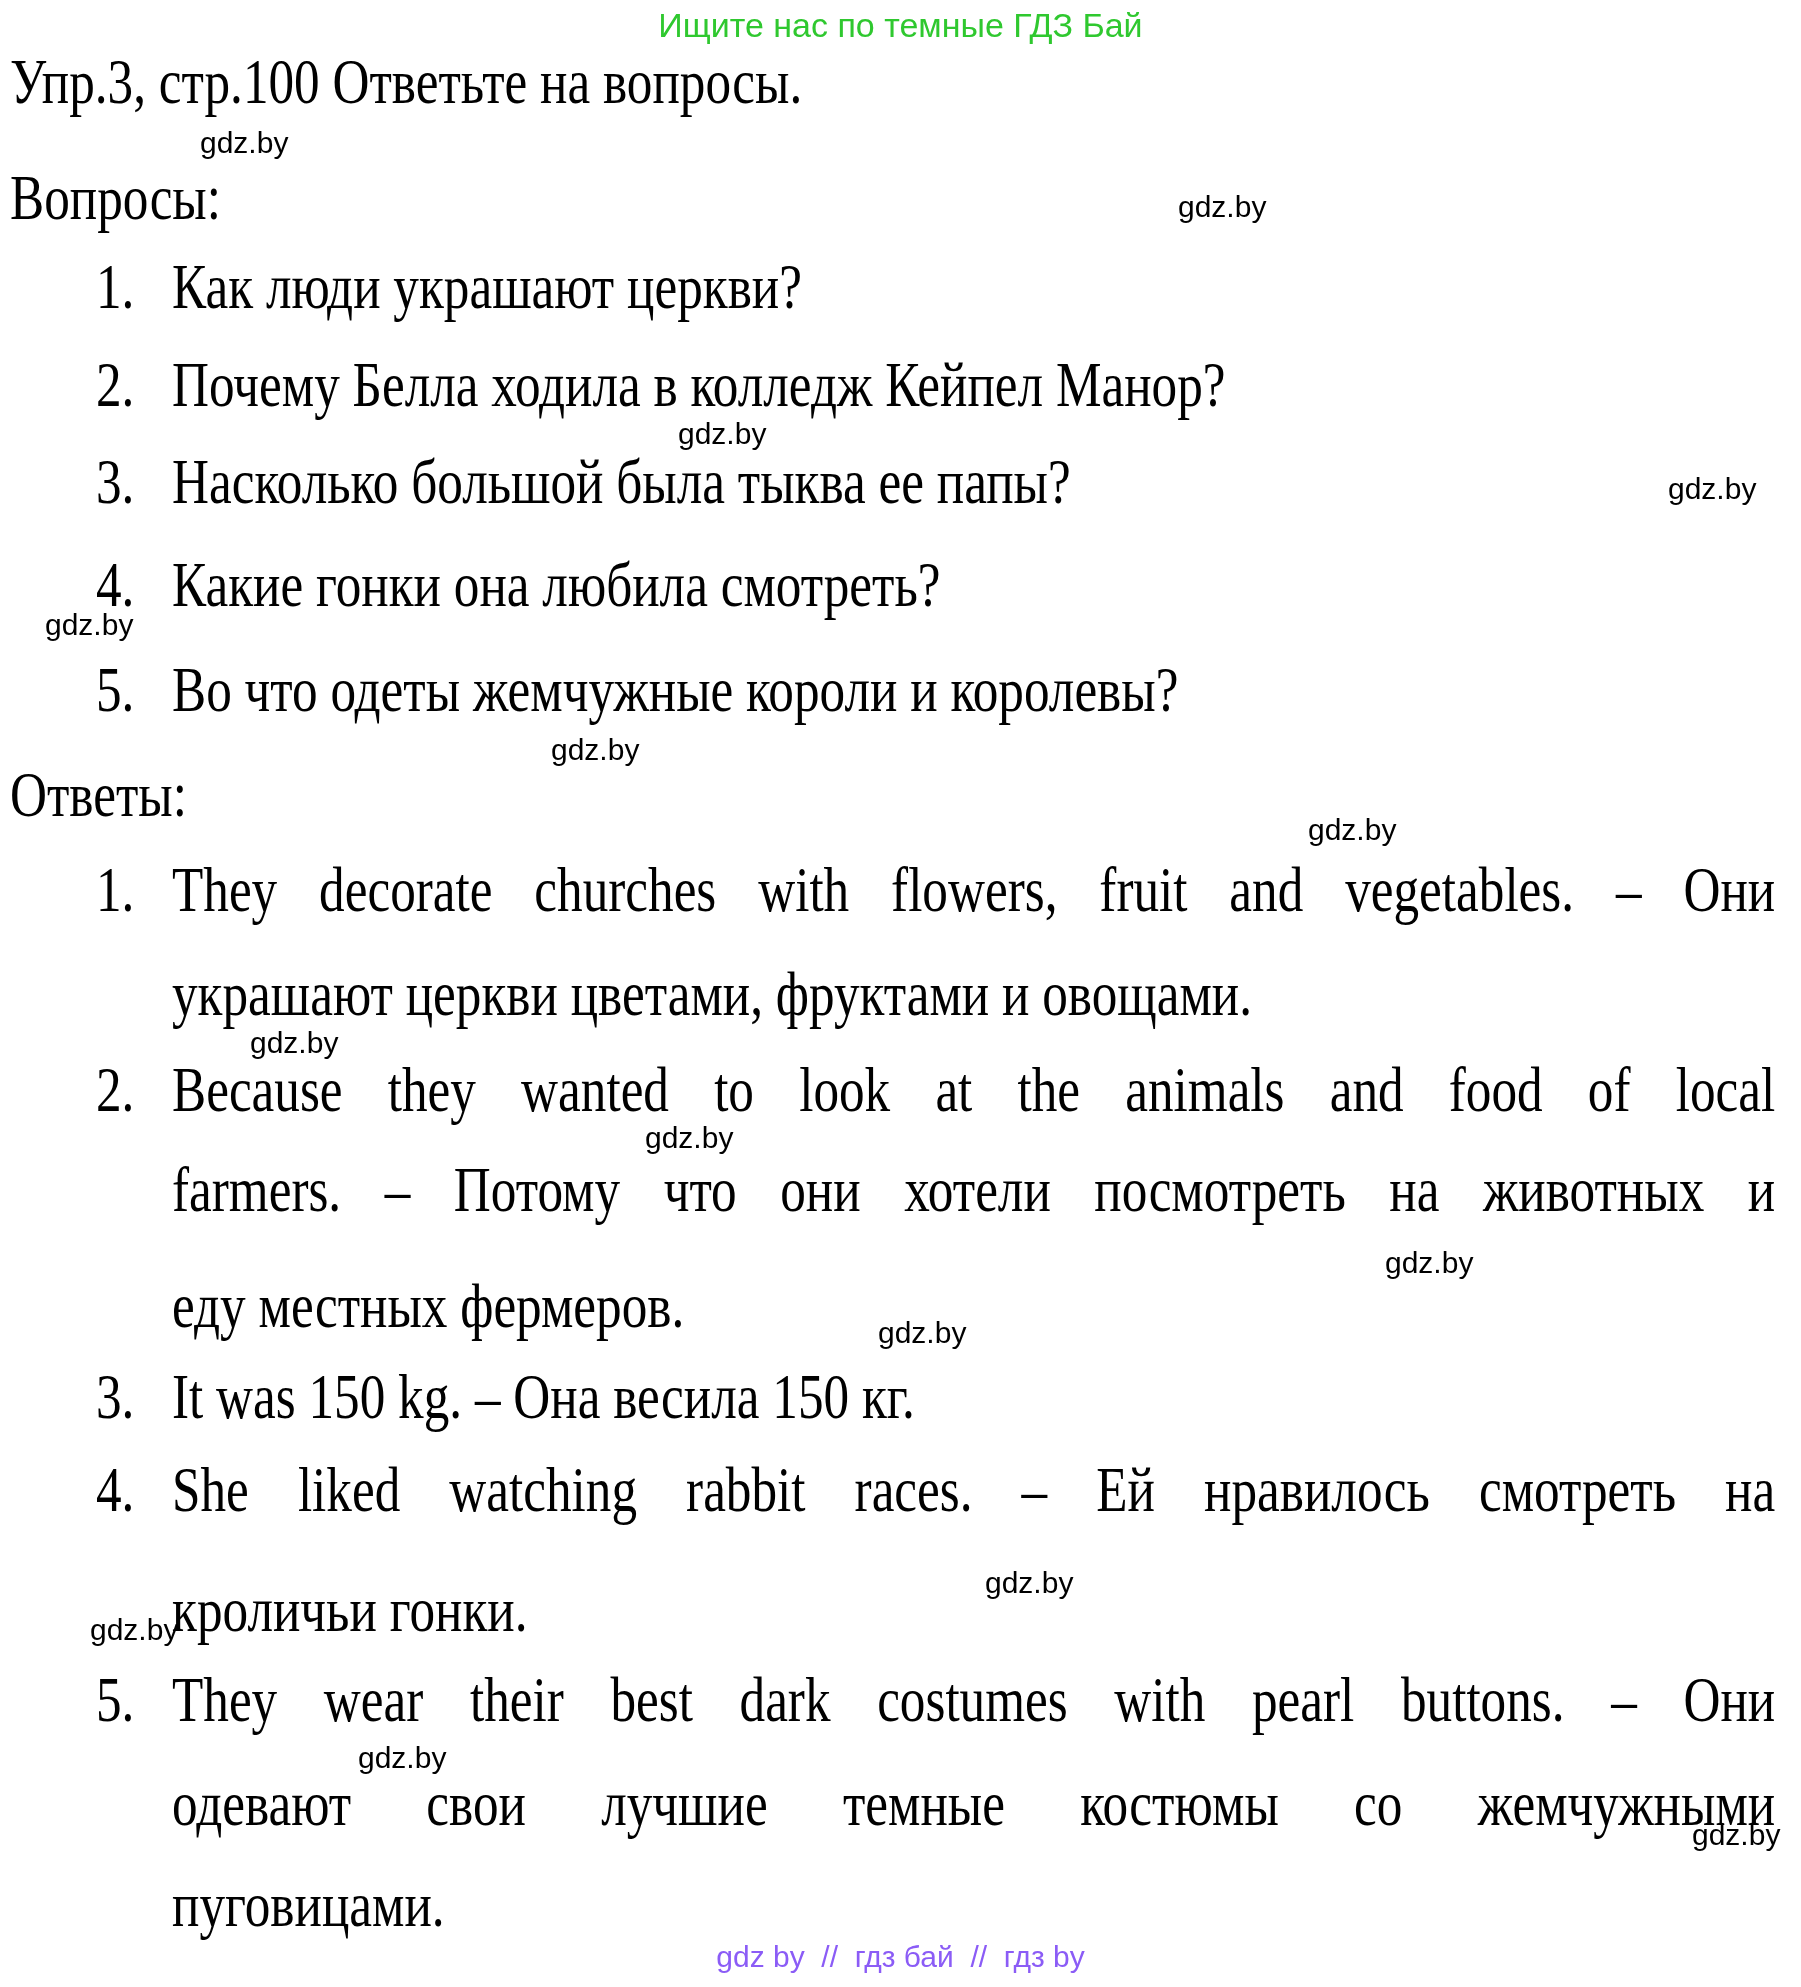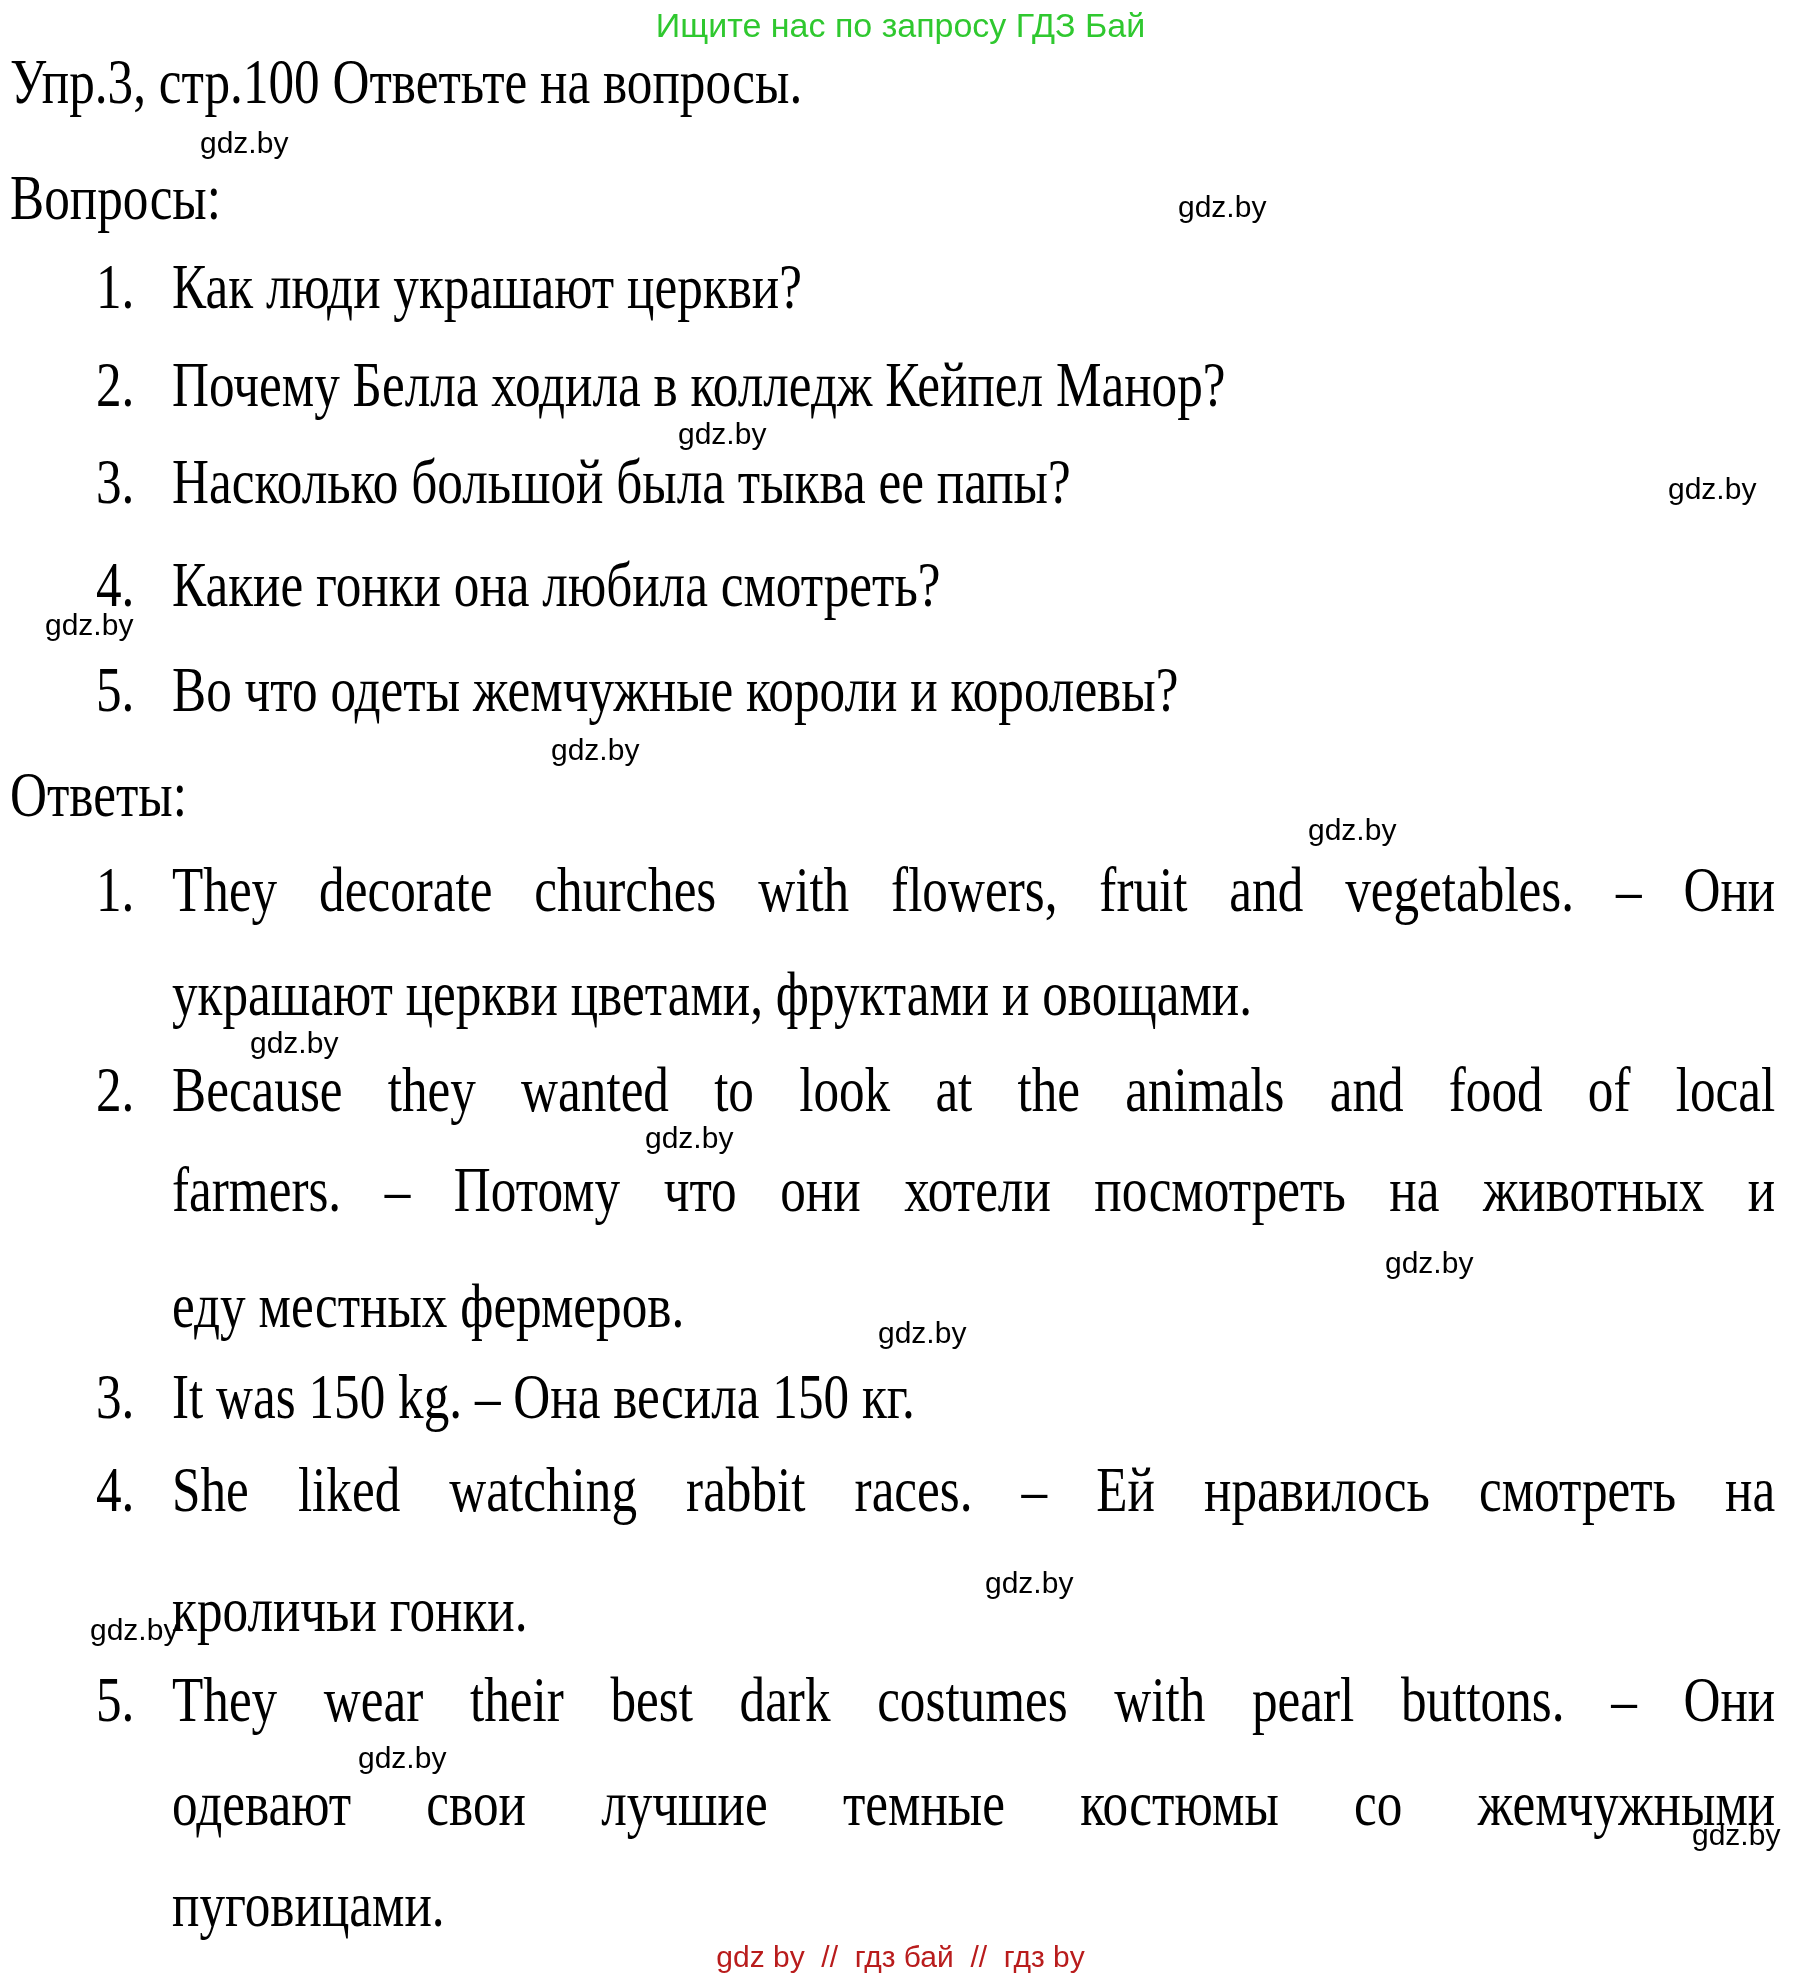--- a/index.html
+++ b/index.html
@@ -30,21 +30,21 @@
   }
   .footer{
     position:absolute;top:1940px;left:0;width:100%;text-align:center;
     font-family:"Liberation Sans",sans-serif;font-size:30px;white-space:pre;
   }
 </style>
 </head>
 <body>
 
 <div class="page">
-  <div class="banner" style="color: rgb(47, 200, 47);">Ищите нас по запросу ГДЗ Бай</div>
+  <div class="banner" style="color: rgb(47, 200, 47);">Ищите нас по темные ГДЗ Бай</div>
   <div class="serif heading" style="top:47px;">Упр.3, стр.100 Ответьте на вопросы.</div>
   <div class="serif heading" style="top:163px;">Вопросы:</div>
   <div id="questions-layer">
       <div class="serif num" style="top: 252px;">1.</div>
       <div class="serif txt" style="top: 252px;">Как люди украшают церкви?</div>
       <div class="serif num" style="top: 350px;">2.</div>
       <div class="serif txt" style="top: 350px;">Почему Белла ходила в колледж Кейпел Манор?</div>
       <div class="serif num" style="top: 447px;">3.</div>
       <div class="serif txt" style="top: 447px;">Насколько большой была тыква ее папы?</div>
       <div class="serif num" style="top: 550px;">4.</div>
@@ -81,14 +81,14 @@
       <div class="wm" style="top: 813px; left: 1308px;">gdz.by</div>
       <div class="wm" style="top: 1026px; left: 250px;">gdz.by</div>
       <div class="wm" style="top: 1121px; left: 645px;">gdz.by</div>
       <div class="wm" style="top: 1246px; left: 1385px;">gdz.by</div>
       <div class="wm" style="top: 1316px; left: 878px;">gdz.by</div>
       <div class="wm" style="top: 1566px; left: 985px;">gdz.by</div>
       <div class="wm" style="top: 1613px; left: 90px;">gdz.by</div>
       <div class="wm" style="top: 1741px; left: 358px;">gdz.by</div>
       <div class="wm" style="top: 1818px; left: 1692px;">gdz.by</div>
     </div>
-  <div class="footer" style="color: #b91c1c;">gdz by  //  гдз бай  //  гдз by</div>
+  <div class="footer" style="color: #8b5cf6;">gdz by  //  гдз бай  //  гдз by</div>
 </div>
 
 </body></html>

